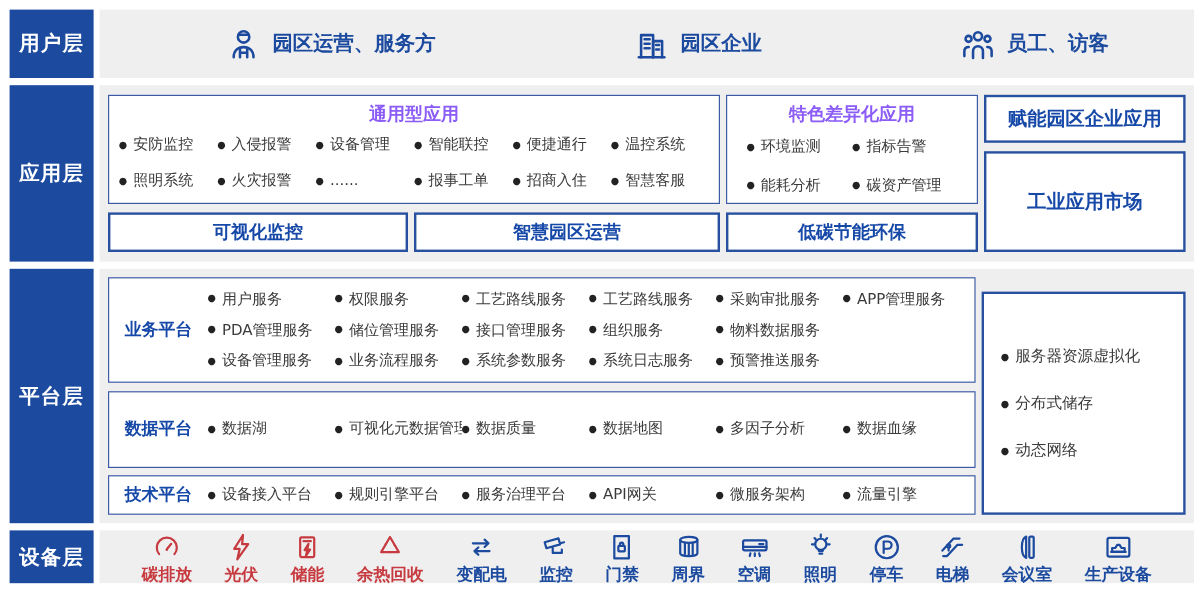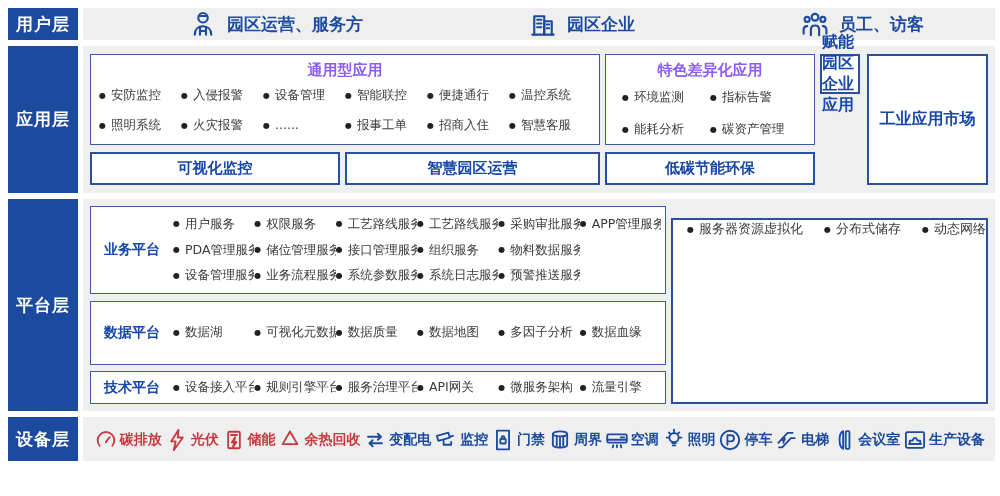--- a/index.html
+++ b/index.html
@@ -1,20 +1,20 @@
 <!DOCTYPE html>
 <html><head>
 <meta charset="utf-8">
 <style>
   * { margin:0; padding:0; box-sizing:border-box; }
   body { background:#ffffff; font-family:"DejaVu Sans","Liberation Sans",sans-serif; }
   .canvas { width:1000px; height:496px; background:#ffffff; padding:8px 5px 4px 8px; overflow:hidden; }
   .row { display:flex; gap:5px; }
   .row + .row { margin-top:6px; }
-  .row-user { height:32px; }
+  .row-user { height:57px; }
   .row-app { height:147px; }
   .row-platform { height:212px; }
   .row-device { height:44px; }
 
   .layer-label { width:70px; flex:0 0 70px; background:#1b4a9e; color:#fff;
     display:flex; align-items:center; justify-content:center;
     font-size:17px; font-weight:bold; letter-spacing:1px; }
   .band { flex:1; background:#efeff0; min-width:0; }
 
   
@@ -23,21 +23,21 @@
   .u-icon { display:flex; }
 
   
   .box { background:#ffffff; border:1.5px solid #3c5aa6; }
 
   
   .app-grid { height:100%; display:grid; grid-template-columns:250px 255px 210px 1fr;
     grid-template-rows:1fr 33px; gap:7px 5px; padding:8px 7px; }
   .general-box { grid-column:1/3; grid-row:1; padding:6px 8px 4px; }
   .featured-box { grid-column:3; grid-row:1; padding:6px 8px 4px; }
-  .right-col { grid-column:4; grid-row:1/3; display:flex; gap:7px; }
+  .right-col { grid-column:4; grid-row:1/3; display:flex; flex-direction:column; gap:7px; }
   .right-box { border-width:2px; border-color:#27509f; display:flex; align-items:center; justify-content:center;
     color:#1648a8; font-weight:bold; font-size:16px; }
   .right-box-top { height:40px; flex:0 0 40px; }
   .right-box-bottom { flex:1; }
   .box-title { text-align:center; color:#8b5cf6; font-weight:bold; font-size:15px; margin-bottom:7px; }
   .items-grid { display:grid; row-gap:13px; font-size:12.5px; color:#3a3a3a; }
   .cols-6 { grid-template-columns:repeat(6,1fr); }
   .cols-2 { grid-template-columns:repeat(2,1fr); padding:2px 8px 0; row-gap:15px; }
   .it { white-space:nowrap; overflow:hidden; }
   .it::before { content:"●"; font-size:8px; margin-right:5px; vertical-align:1.5px; color:#222; }
@@ -50,26 +50,26 @@
   .band-platform { display:flex; gap:5px; padding:7px; }
   .p-left { flex:1; min-width:0; display:flex; flex-direction:column; justify-content:space-between; }
   .p-box { display:flex; align-items:stretch; }
   .p-box-0 { height:88px; }
   .p-box-1 { height:64px; }
   .p-box-2 { height:33px; }
   .p-label { flex:0 0 82px; display:flex; align-items:center; justify-content:center;
     color:#1648a8; font-weight:bold; font-size:14px; white-space:nowrap; }
   .p-rows { flex:1; min-width:0; display:flex; flex-direction:column; justify-content:space-evenly; padding-right:4px; }
   .p-row { display:grid; grid-template-columns:repeat(6,1fr); align-items:center; font-size:12.5px; color:#3a3a3a; }
-  .infra-box { flex:0 0 170px; border-width:2px; border-color:#27509f; display:flex; 
+  .infra-box { flex:0 0 170px; border-width:2px; border-color:#27509f; display:flex; flex-direction:column;
     justify-content:center; gap:21px; padding-left:14px; font-size:13px; color:#3a3a3a;margin-top:12px; }
 
   
   .band-device { display:flex; align-items:center; justify-content:space-evenly; padding:2px 8px 0; }
-  .dev { display:flex; align-items:center; gap:1px; }
+  .dev { display:flex; flex-direction:column; align-items:center; gap:1px; }
   .dev.red { color:#c73a3f; }
   .dev.blue { color:#1b4a9e; }
   .dev-label { font-size:14px; font-weight:bold; white-space:nowrap; }
   .dev-icon { display:flex; }
 </style>
 </head>
 <body>
 
 <div class="canvas">
 

